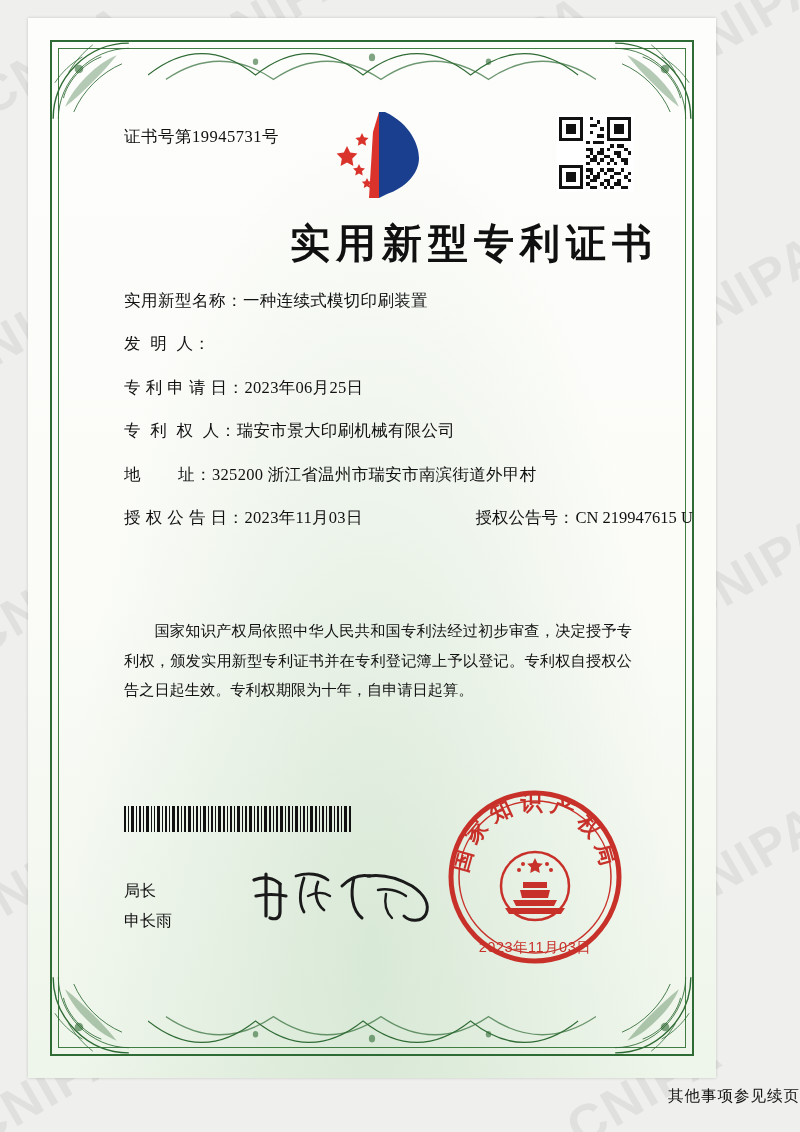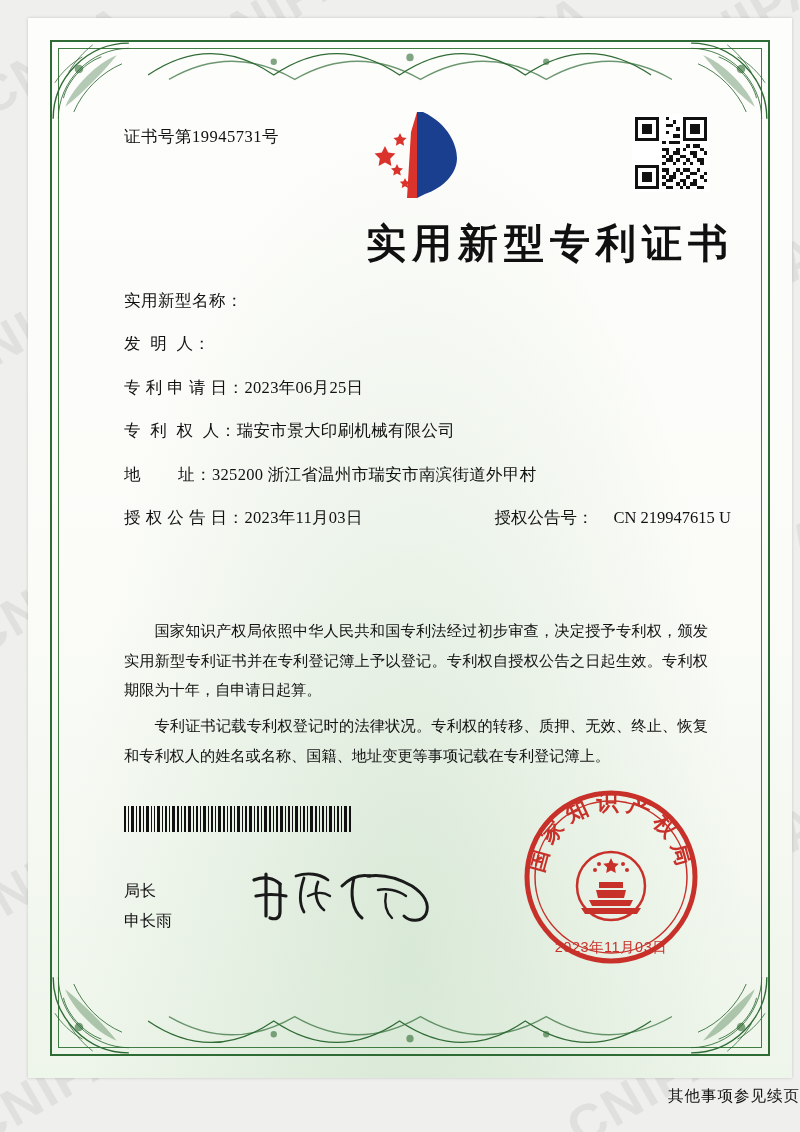--- a/index.html
+++ b/index.html
@@ -24,21 +24,21 @@
     color:rgba(120,120,120,0.13);
     font-size:52px;
     letter-spacing:2px;
     transform:rotate(-30deg);
     white-space:nowrap;
   }
   
   .page{
     position:absolute;
     left:28px;top:18px;
-    width:764px;height:1060px;
+    width:688px;height:1060px;
     background:linear-gradient(180deg,#fdfdfb 0%,#fbfcf8 55%,#eef5ea 100%);
     box-shadow:0 0 3px rgba(0,0,0,0.18);
     z-index:1;
     overflow:hidden;
   }
   .page-inner-tint{
     position:absolute;inset:0;
     background:radial-gradient(ellipse at 50% 88%, rgba(196,221,196,0.55) 0%, rgba(255,255,255,0) 62%);
     pointer-events:none;
   }
@@ -114,21 +114,21 @@
   .flabel{
     flex:0 0 auto;
     white-space:pre;
     letter-spacing:0.5px;
   }
   .fvalue{
     flex:1 1 auto;
     letter-spacing:0.3px;
   }
   .frow.two .fvalue{flex:0 0 auto;min-width:230px;}
-  .frow.two .flabel2{flex:0 0 auto;white-space:pre;margin-left:20px;}
+  .frow.two .flabel2{flex:0 0 auto;white-space:pre;margin-left:1px;}
   .paras{
     position:absolute;left:38px;right:26px;top:516px;
     font-size:15.2px;line-height:1.95;color:#111;text-align:justify;
   }
   .paras p{margin:0 0 6px 0;text-indent:2em;}
   
   .barcode{
     position:absolute;left:38px;top:706px;
     width:230px;height:26px;
   }
@@ -360,20 +360,21 @@
             <rect x="18" y="20" width="2" height="1"></rect>
         </g>
       </svg>
     </div>
 
     <div class="title">实用新型专利证书</div>
 
     <div class="fields">
       <div class="frow">
         <span class="flabel">实用新型名称：</span>
+        <span class="fvalue">一种连续式模切印刷装置</span>
       </div>
       <div class="frow">
         <span class="flabel">发  明  人：</span>
       </div>
       <div class="frow">
         <span class="flabel">专 利 申 请 日：</span>
         <span class="fvalue">2023年06月25日</span>
       </div>
       <div class="frow">
         <span class="flabel">专  利  权  人：</span>
@@ -386,21 +387,20 @@
       <div class="frow two">
         <span class="flabel">授 权 公 告 日：</span>
         <span class="fvalue">2023年11月03日</span>
         <span class="flabel2">授权公告号：</span>
         <span class="flabel2">CN 219947615 U</span>
       </div>
     </div>
 
     <div class="paras">
       <p>国家知识产权局依照中华人民共和国专利法经过初步审查，决定授予专利权，颁发实用新型专利证书并在专利登记簿上予以登记。专利权自授权公告之日起生效。专利权期限为十年，自申请日起算。</p>
-      <p>专利证书记载专利权登记时的法律状况。专利权的转移、质押、无效、终止、恢复和专利权人的姓名或名称、国籍、地址变更等事项记载在专利登记簿上。</p>
     </div>
 
     <div class="barcode">
       <svg viewBox="0 0 230 26" preserveAspectRatio="none" shape-rendering="crispEdges">
         <g fill="#111">
           <rect x="0" y="0" width="2" height="26"></rect>
             <rect x="4" y="0" width="1" height="26"></rect>
           <rect x="7" y="0" width="3" height="26"></rect>
             <rect x="12" y="0" width="1" height="26"></rect>
           <rect x="15" y="0" width="2" height="26"></rect>

